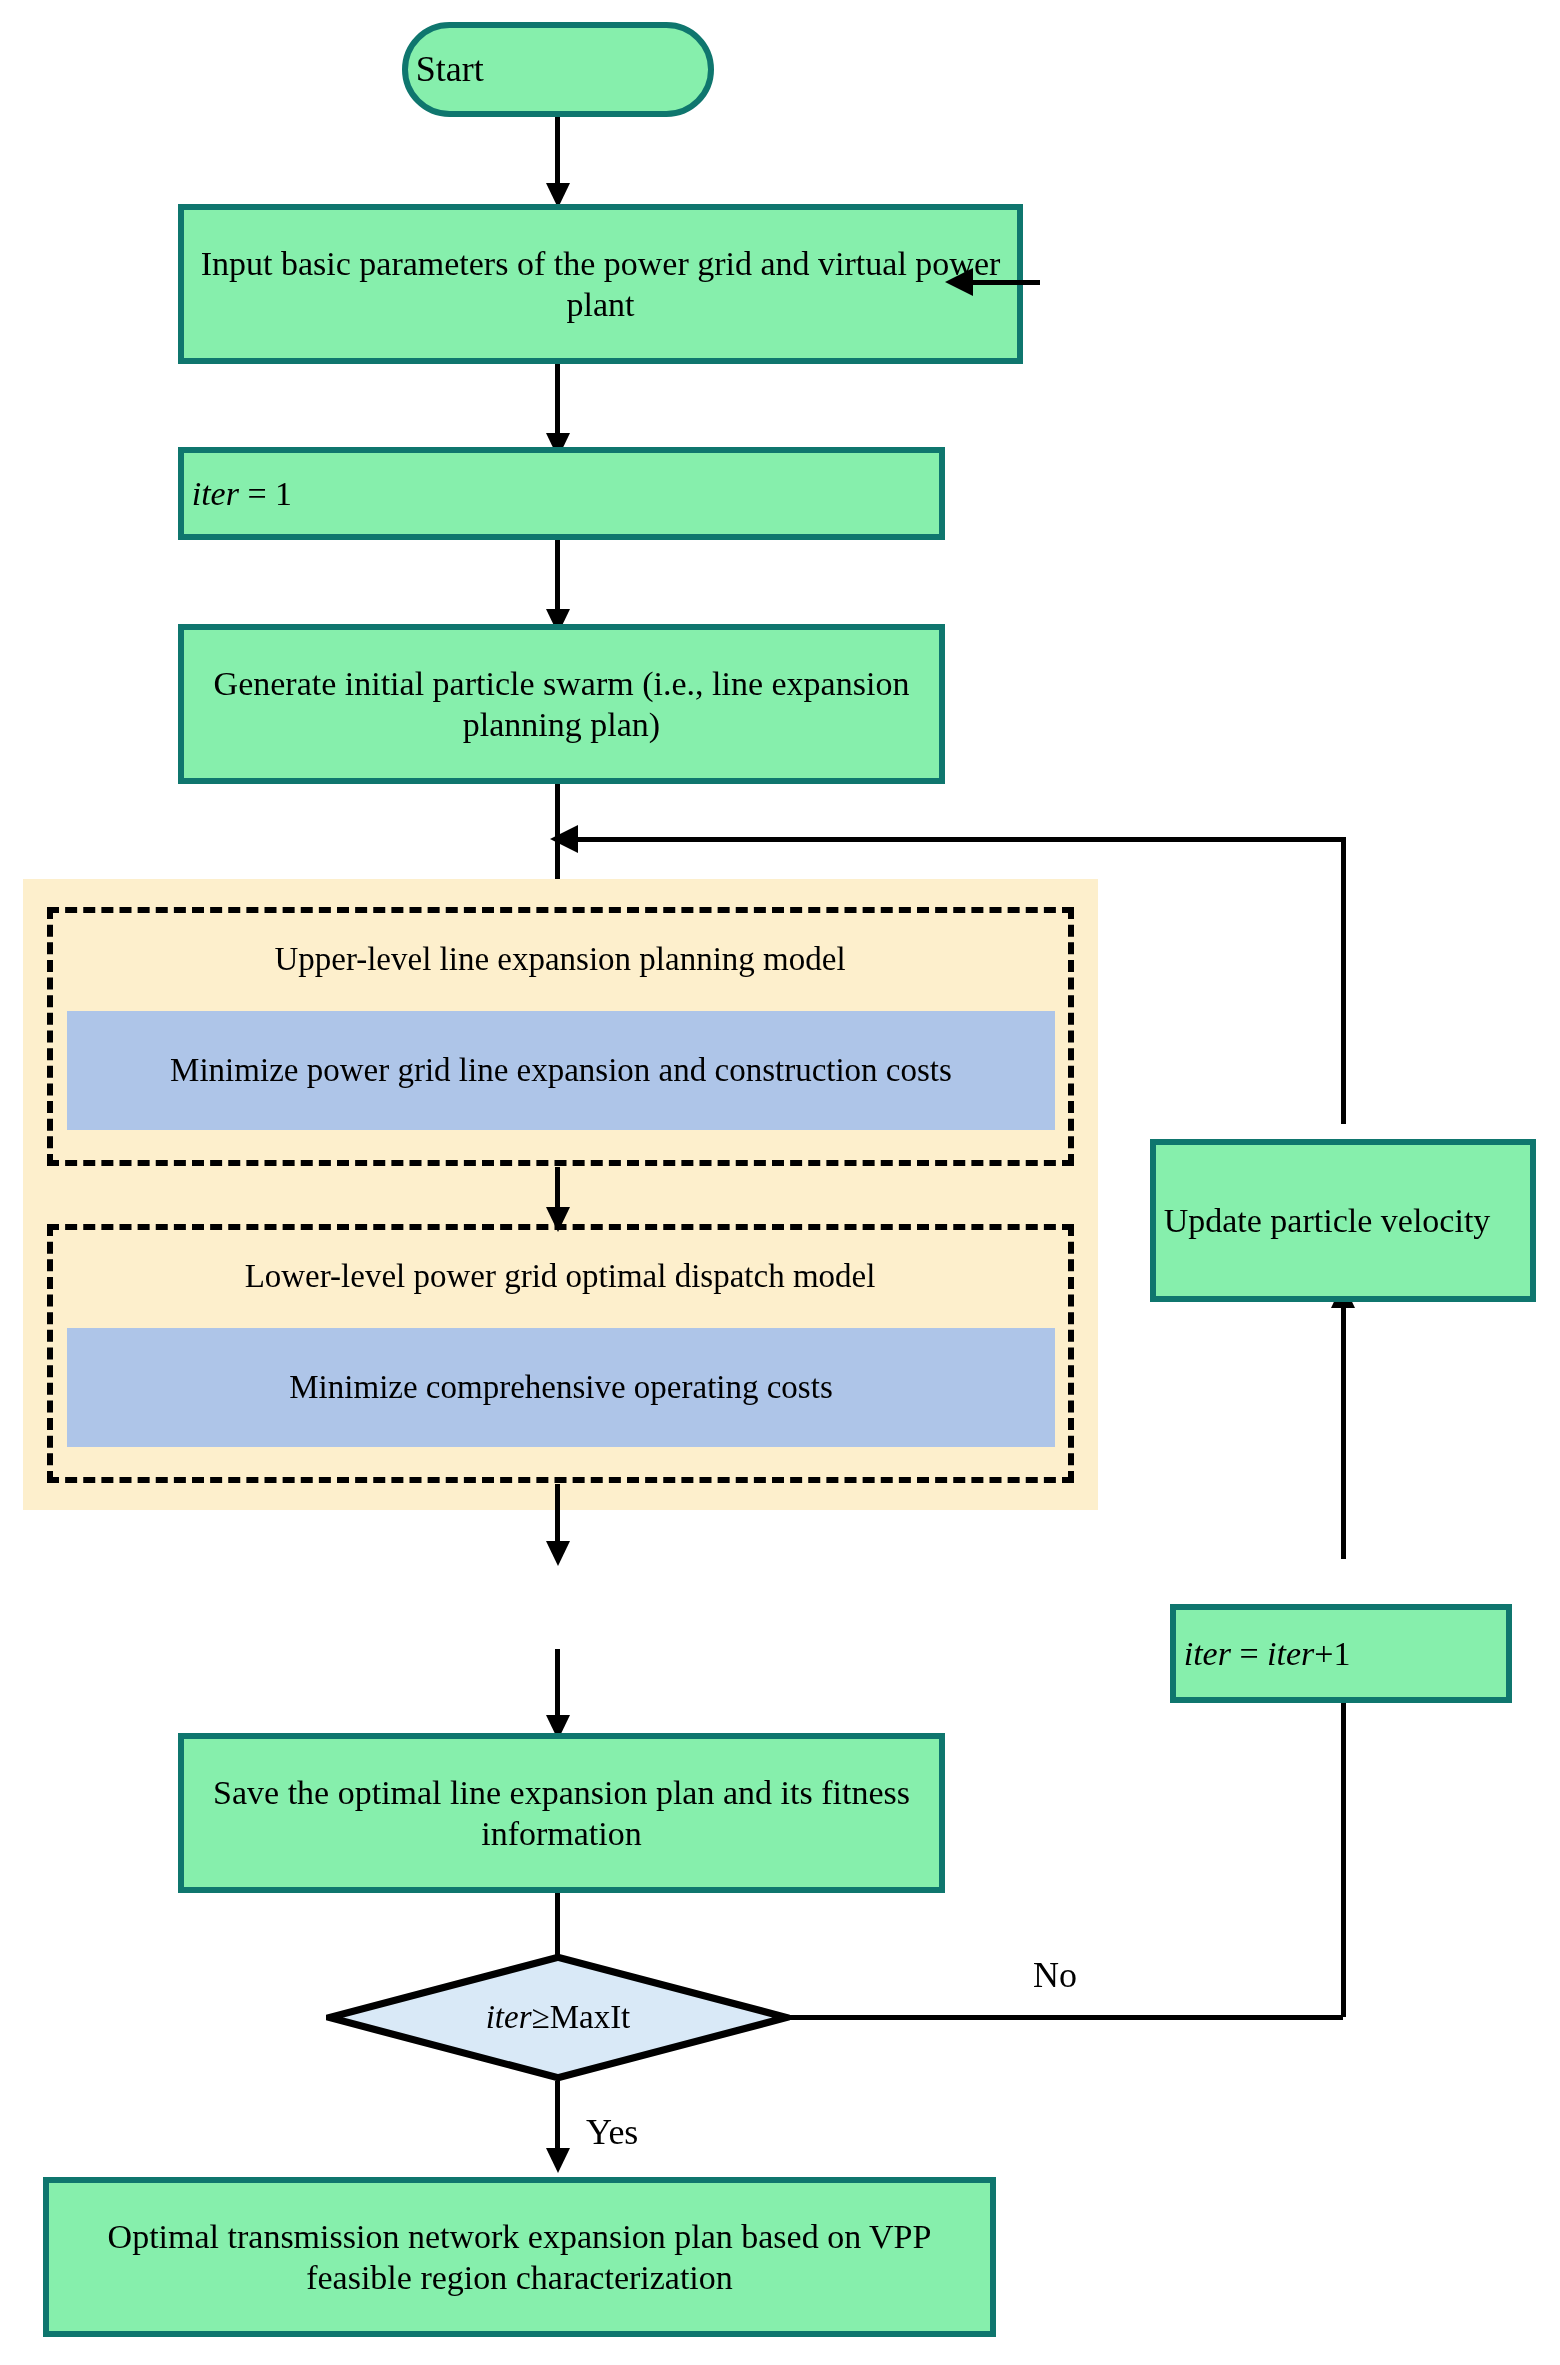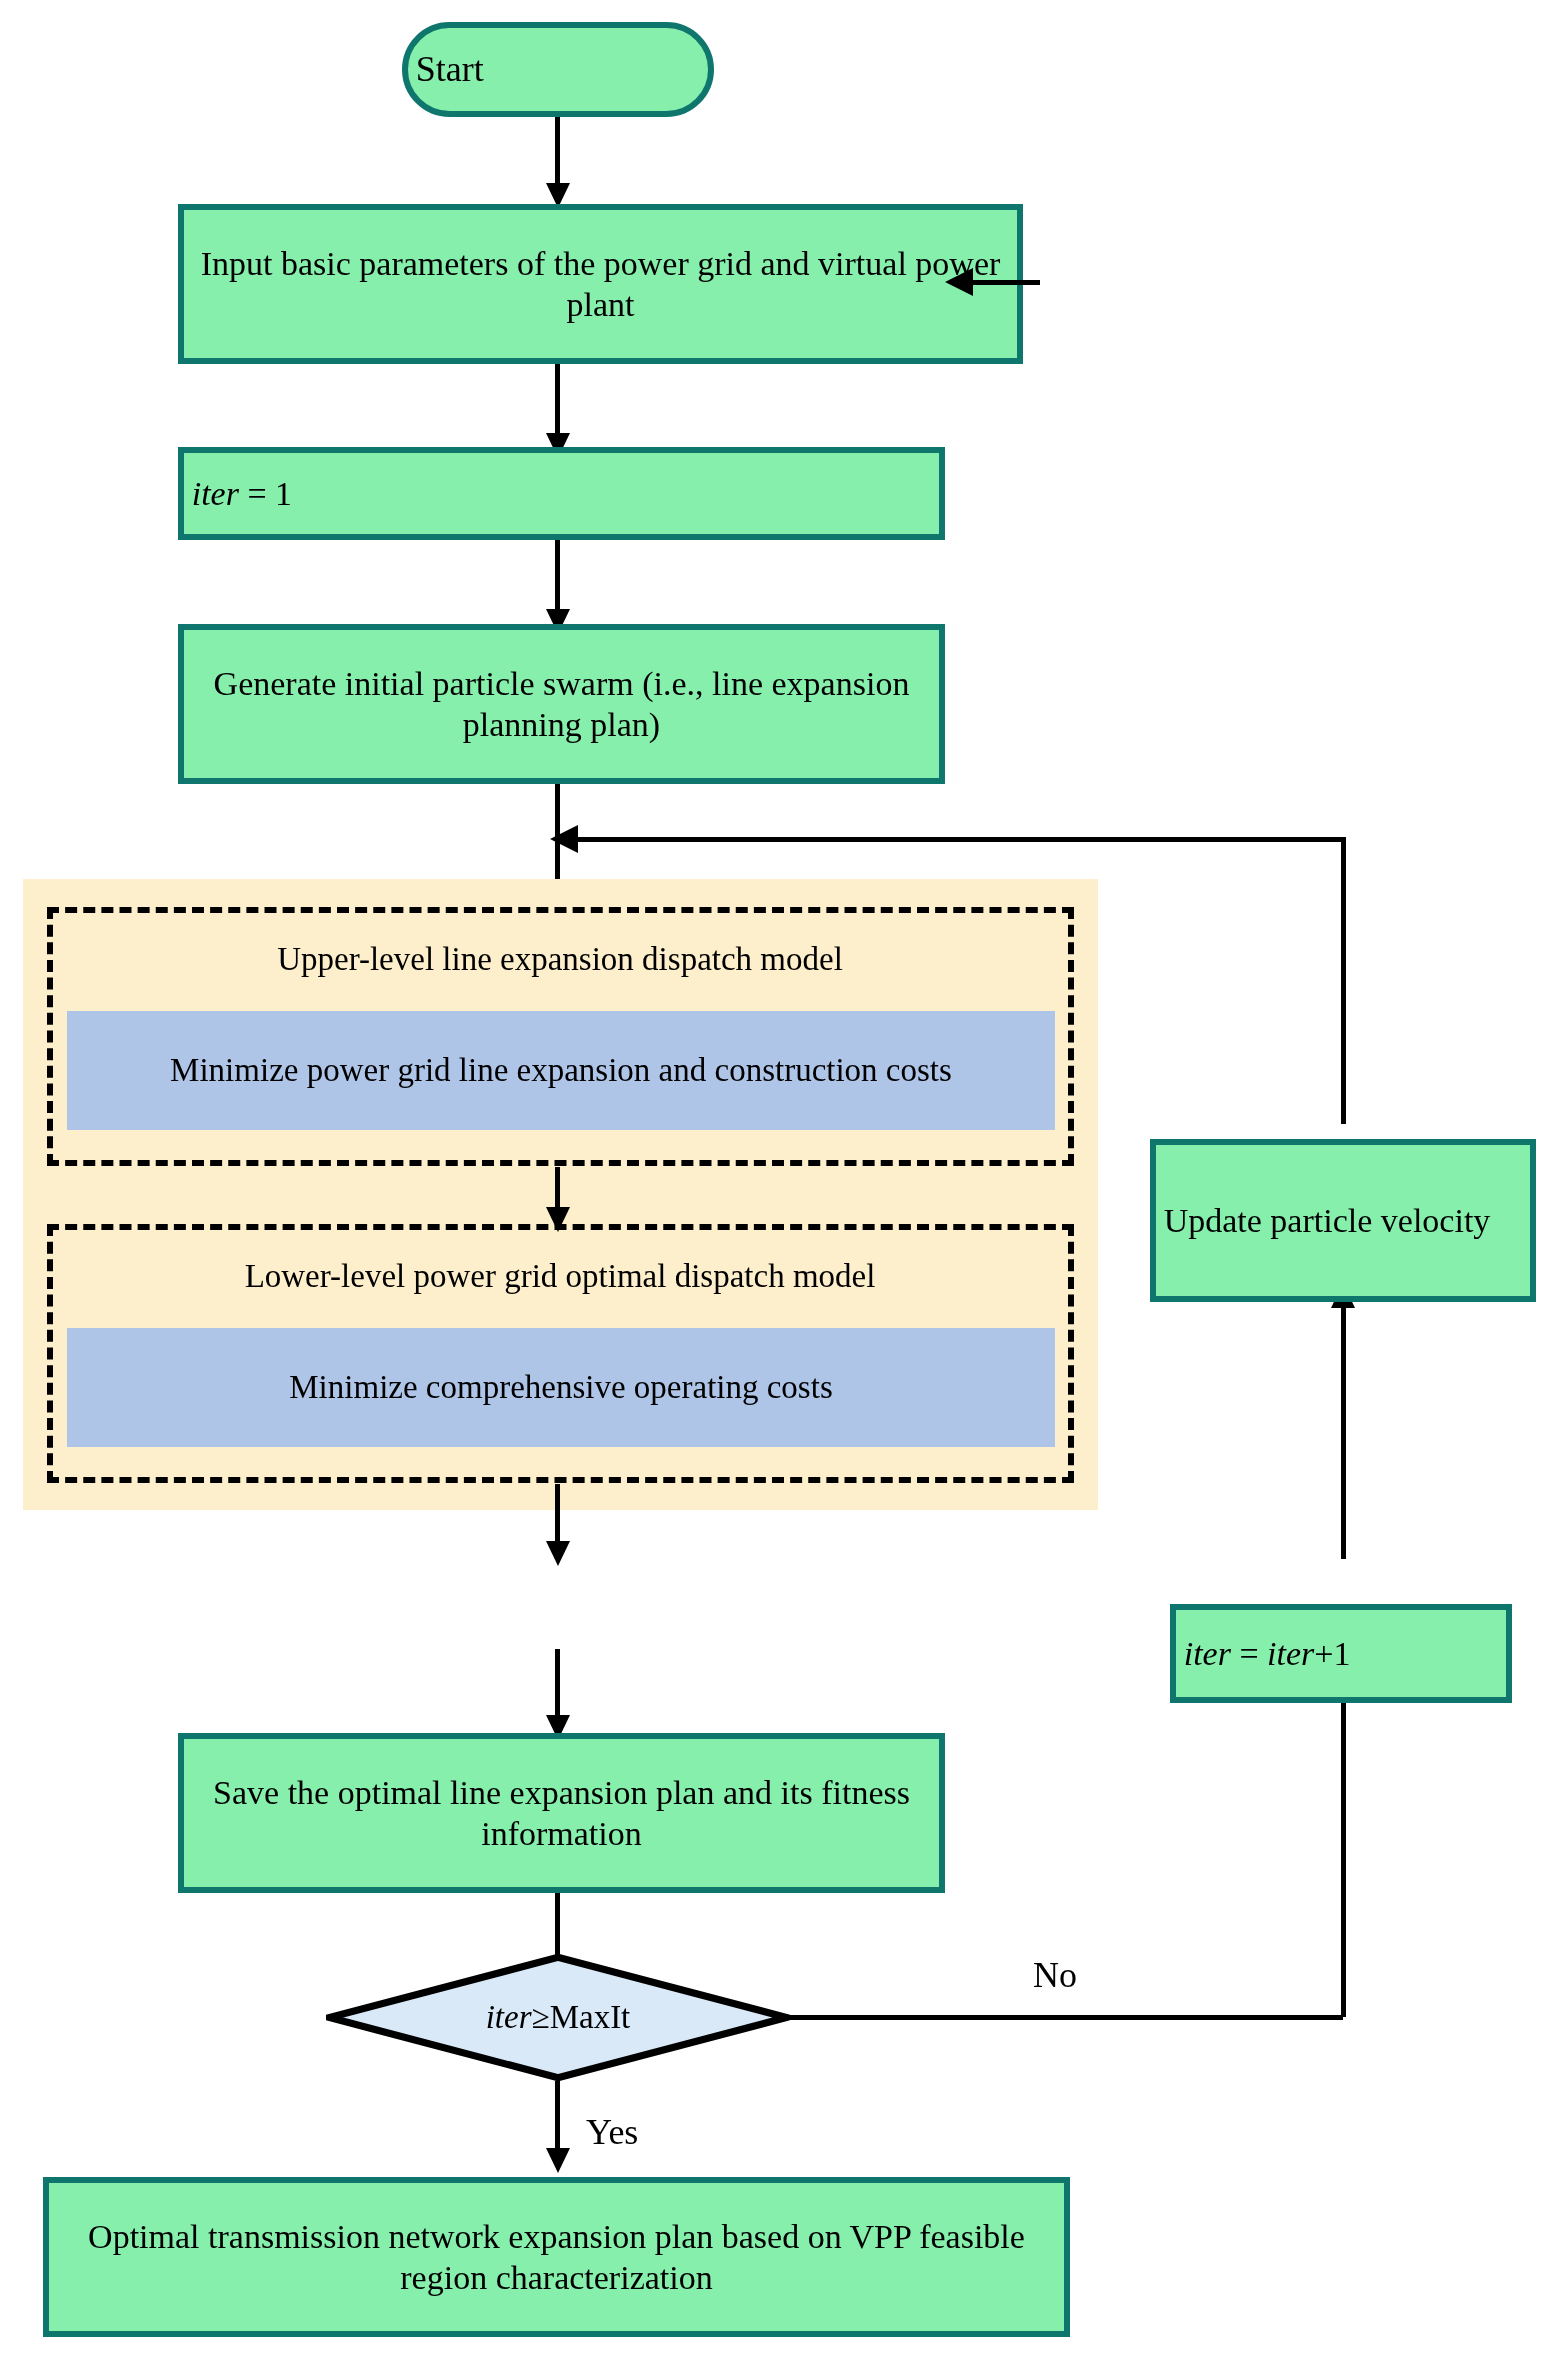--- a/index.html
+++ b/index.html
@@ -152,21 +152,21 @@
   <div class="arrow-down" style="left:546px; top:889px;"></div>
 
   <div class="hline" style="left:578px; top:837px; width:767px;"></div>
   <div class="arrow-left" style="left:550px; top:825px;"></div>
   <div class="vline" style="left:1341px; top:837px; height:287px;"></div>
 
   <div class="yellow-panel" style="left:23px; top:879px; width:1075px; height:631px;"></div>
 
   <div class="dashed-box" style="left:47px; top:907px; width:1027px; height:259px;"></div>
   <div class="group-title" style="left:66px; top:927px; width:988px; height:66px;">
-    <span>Upper-level line expansion dispatch model</span>
+    <span>Upper-level line expansion planning model</span>
   </div>
   <div class="inner-blue" style="left:67px; top:1011px; width:988px; height:119px;">
     <span>Minimize power grid line expansion and construction costs</span>
   </div>
 
   <div class="vline" style="left:555px; top:1167px; height:55px;"></div>
   <div class="arrow-down" style="left:546px; top:1207px;"></div>
 
   <div class="dashed-box" style="left:47px; top:1224px; width:1027px; height:259px;"></div>
   <div class="group-title" style="left:55px; top:1244px; width:1010px; height:66px;">
@@ -218,18 +218,18 @@
   <div class="node" style="left:1150px; top:1123px; width:386px; height:163px;margin-top:16px;">
     <span>Update particle velocity</span>
   </div>
 
   <div class="vline" style="left:555px; top:2081px; height:75px;"></div>
   <div class="arrow-down" style="left:546px; top:2148px;"></div>
   <div class="edge-label" style="left:586px; top:2114px;">
     <span>Yes</span>
   </div>
 
-  <div class="node" style="left:43px; top:2177px; width:1027px; height:160px;">
+  <div class="node" style="left:43px; top:2177px; width:953px; height:160px;">
     <span>Optimal transmission network expansion plan based on VPP feasible region characterization</span>
   </div>
 
 </div>
 
 
 </body></html>

